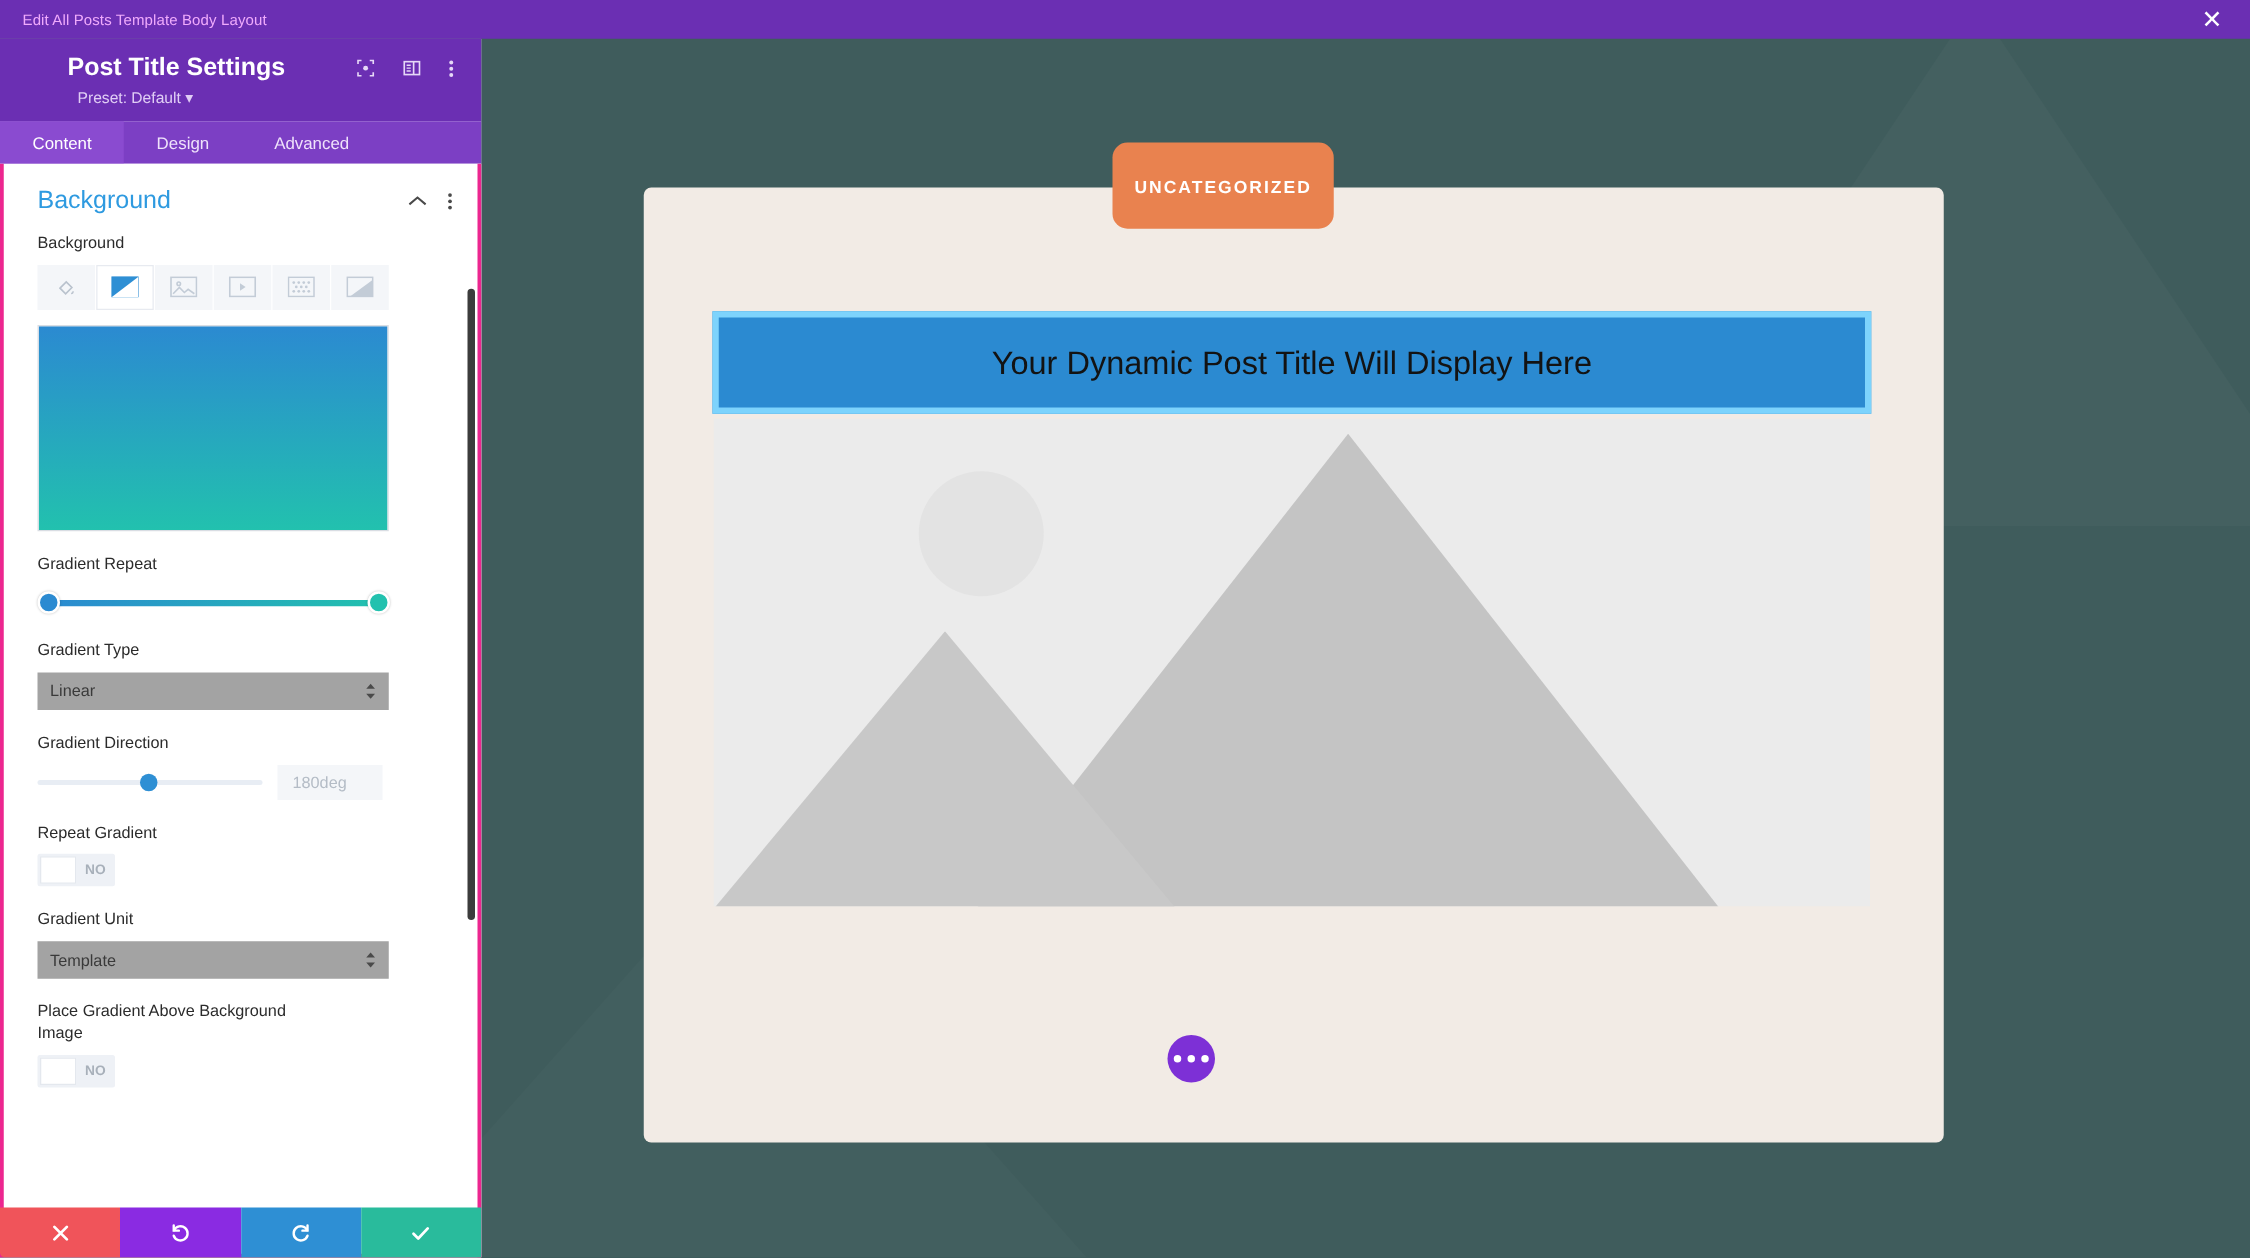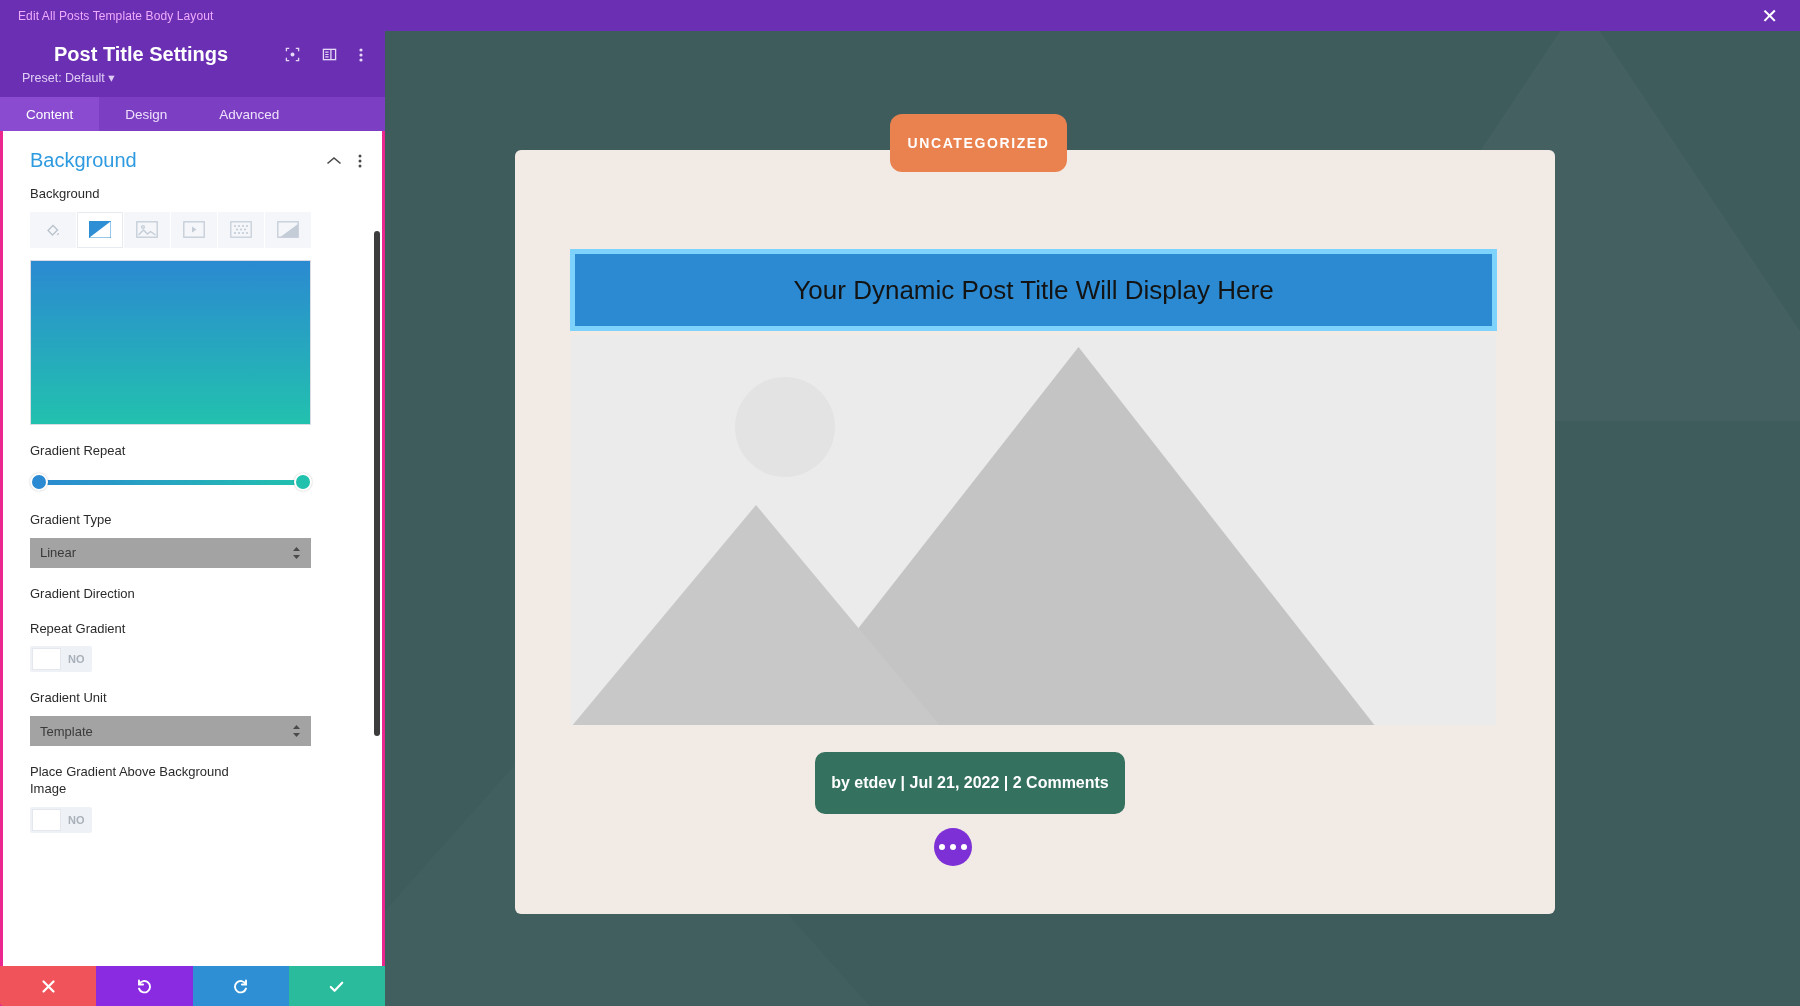--- a/index.html
+++ b/index.html
@@ -58,21 +58,21 @@
     position: absolute;
     left: 130px; top: 119px;
     width: 1040px; height: 764px;
     background: #f2ebe5;
     border-radius: 6px;
   }
 
   .cat-badge {
     position: absolute;
     left: 505px; top: 83px;
-    width: 177px; height: 58px;
+    width: 177px; height: 69px;
     background: #e9824f;
     border-radius: 12px;
     display: flex; align-items: center; justify-content: center;
     color: #fff;
     font-size: 14px;
     font-weight: bold;
     letter-spacing: 1.6px;
     z-index: 6;
   }
 
@@ -160,20 +160,21 @@
   }
   .panel-title {
     color: #fff; font-size: 20px; font-weight: bold;
     flex: 1 1 auto;
   }
   .head-icons { display: flex; align-items: center; gap: 22px; padding-right: 8px; }
   .head-icon { color: #e6d8f7; cursor: pointer; display:flex; }
   .preset {
     color: #e0cdf5; font-size: 12.5px;
     padding: 4px 0 12px 22px;
+    margin-left: 40px;
   }
   .tabs {
     display: flex;
     background: #7c3fc4;
     height: 34px;
     flex: 0 0 auto;
   }
   .tab {
     flex: 0 0 auto;
     padding: 0 26px;
@@ -355,23 +356,20 @@
   <div class="title-band">
     <span>Your Dynamic Post Title Will Display Here</span>
   </div>
 
   <div class="featured">
     <div class="ph-circle"></div>
     <div class="ph-mtn-big"></div>
     <div class="ph-mtn-small"></div>
   </div>
 
-  <div class="meta-badge">
-    <span>by etdev | Jul 21, 2022 | 2 Comments</span>
-  </div>
 
   <div class="more-fab">
     <i></i>
     <i></i>
     <i></i>
   </div>
 </div>
 
 <div class="panel">
 
@@ -498,20 +496,27 @@
           <span>Linear</span>
           <span class="arrows">
             <svg width="9" height="13" viewBox="0 0 9 13" fill="currentColor">
               <path d="M4.5 0.5 L8 4.5 L1 4.5 Z"></path>
                 <path d="M4.5 12.5 L1 8.5 L8 8.5 Z"></path>
             </svg>
           </span>
         </div>
 
         <div class="flabel">Gradient Direction</div>
+        <div class="range-row">
+          <div class="range">
+            <div class="range-bar"></div>
+            <div class="range-knob"></div>
+          </div>
+          <div class="range-value">180deg</div>
+        </div>
 
         <div class="flabel">Repeat Gradient</div>
         <div class="toggle">
           <span class="knob"></span>
           <span class="state">NO</span>
         </div>
 
         <div class="flabel">Gradient Unit</div>
         <div class="select">
           <span>Template</span>

